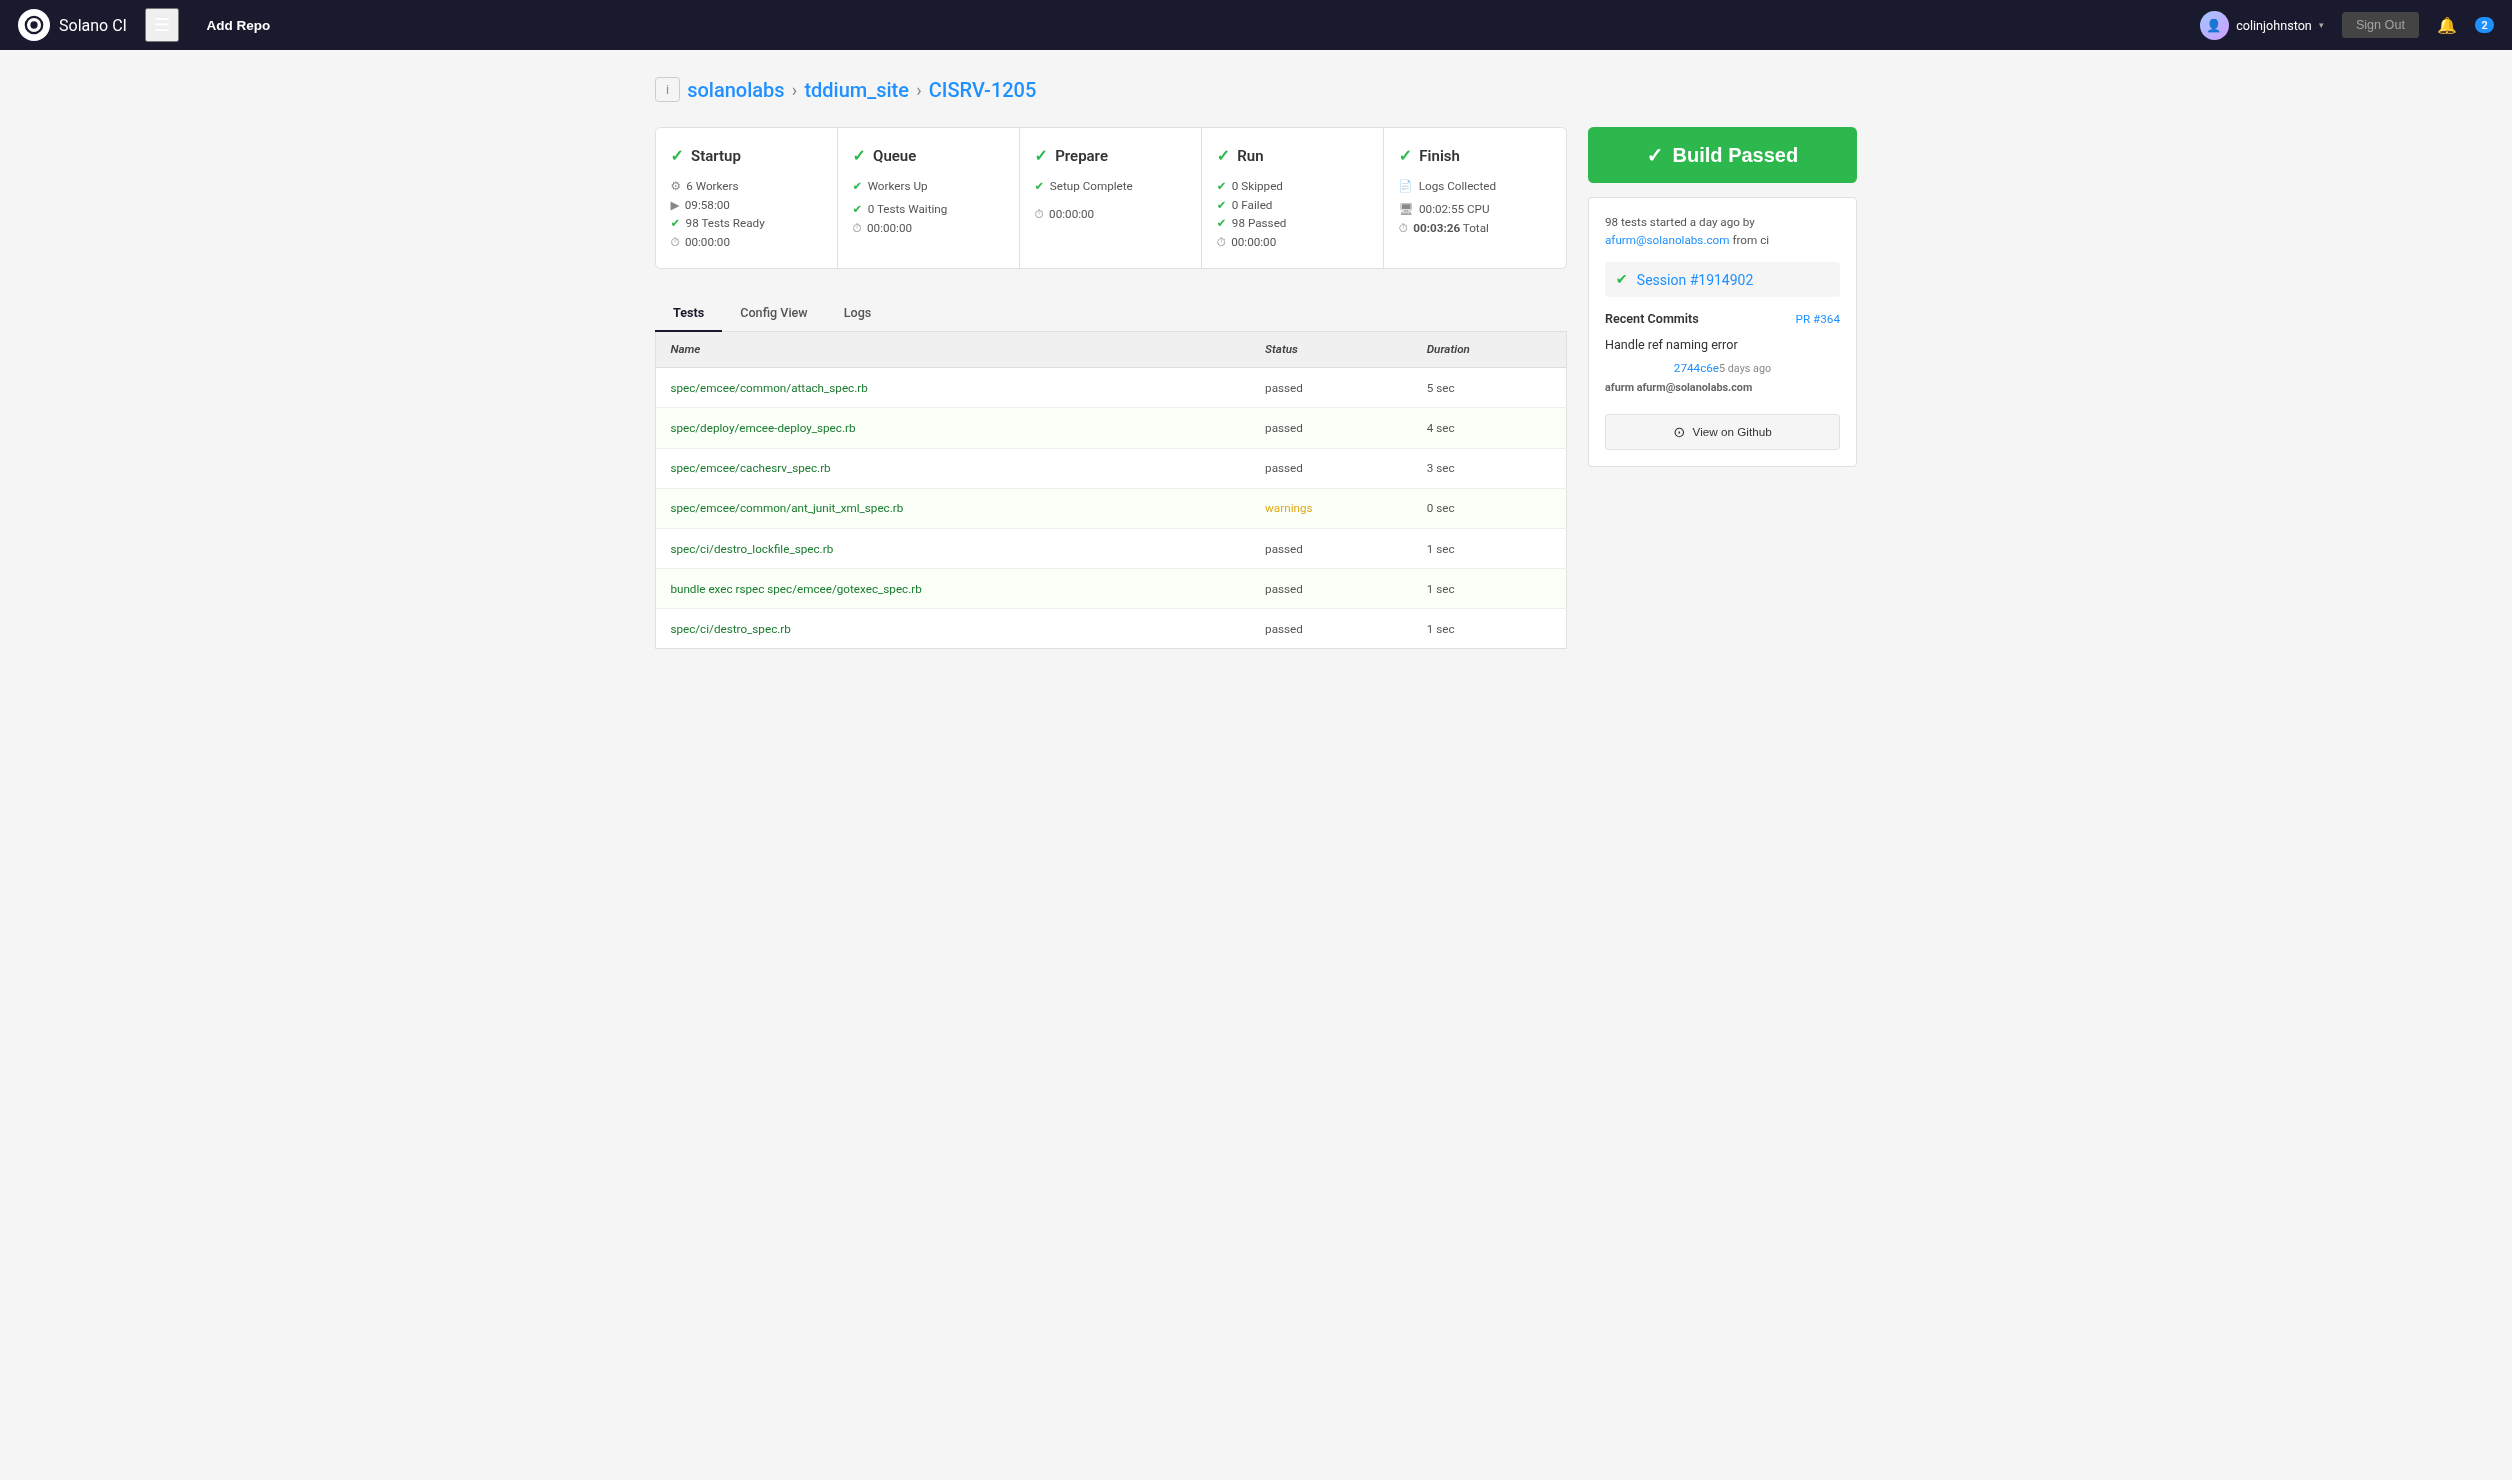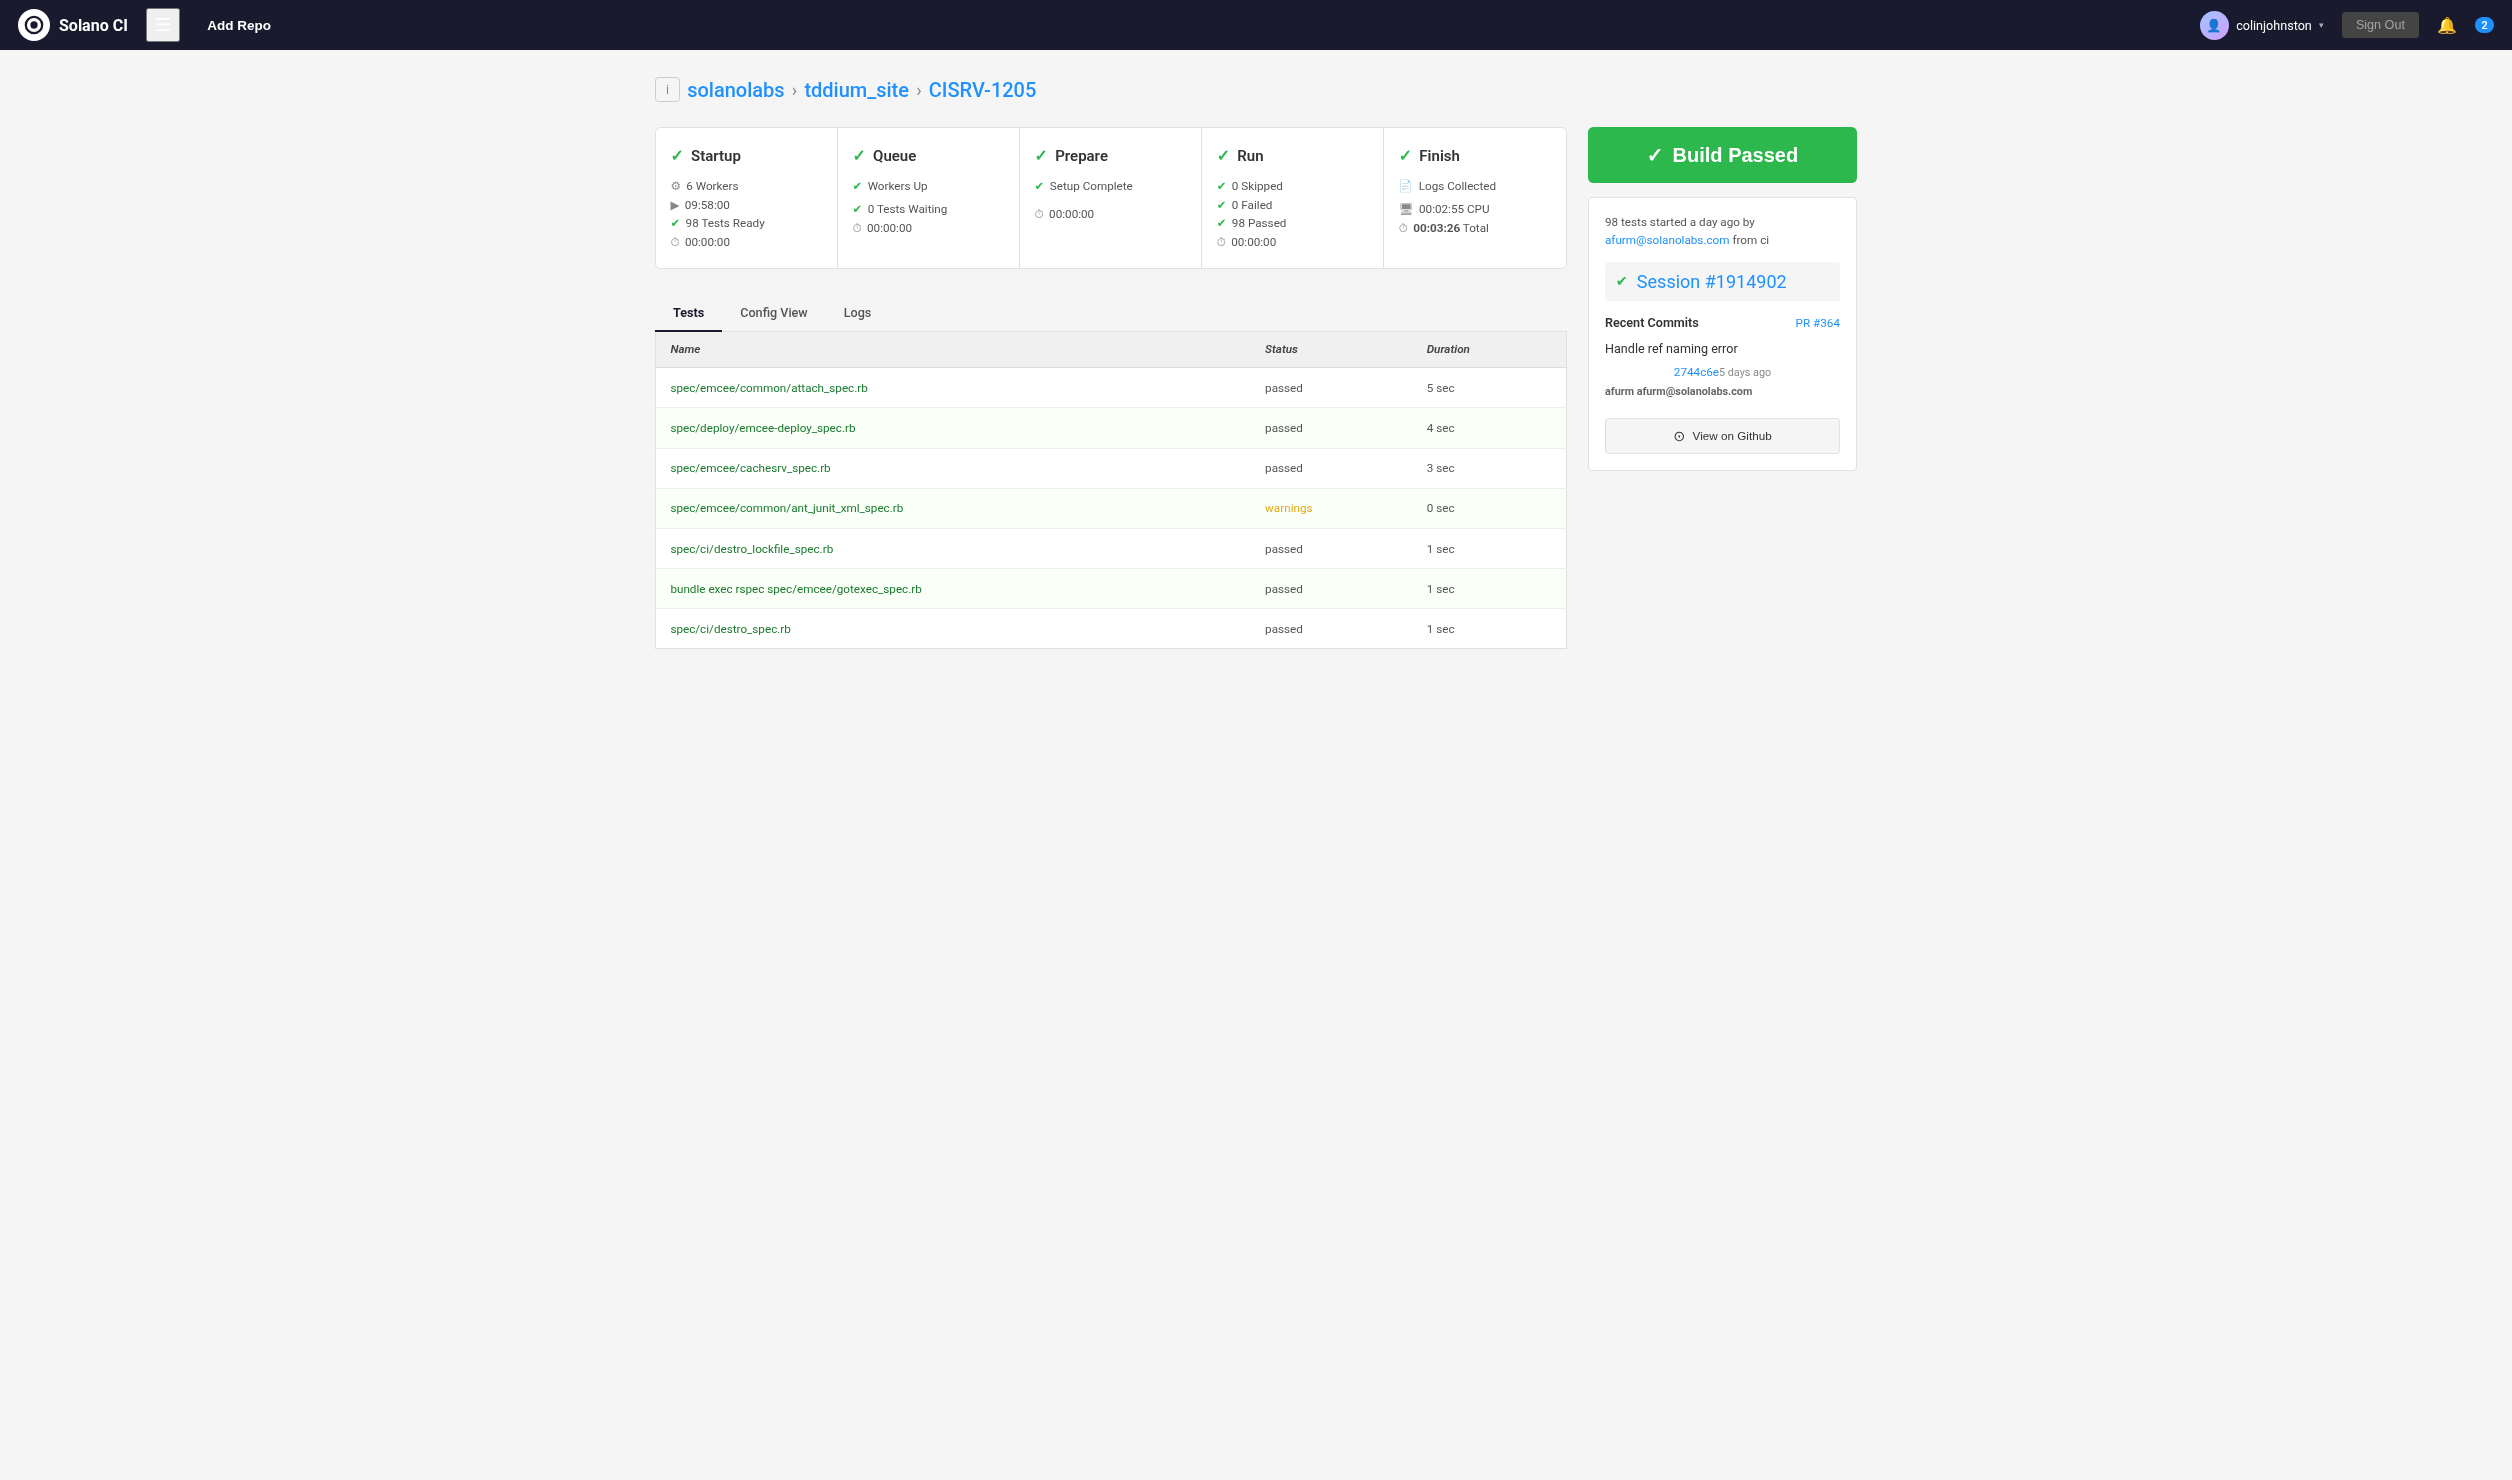--- a/index.html
+++ b/index.html
@@ -13,21 +13,21 @@
       padding: 0 18px;
       height: 50px;
       gap: 18px;
     }
     .navbar-brand {
       display: flex;
       align-items: center;
       gap: 9px;
       color: white;
       font-size: 16px;
-      font-weight: 700;
+      font-weight: 400;
     }
     .logo-icon {
       width: 32px;
       height: 32px;
       background: white;
       border-radius: 50%;
       display: flex;
       align-items: center;
       justify-content: center;
       font-size: 12.6px;
@@ -296,21 +296,21 @@
       background: #f5f5f5;
       border-radius: 3.6px;
       padding: 9px 10.8px;
       margin-bottom: 14.4px;
     }
     .session-check {
       color: #2db84d;
       font-size: 14.4px;
       flex-shrink: 0;
     }
-    .session-link { color: #1e90ff; font-size: 18px; text-decoration: none; cursor: pointer; }
+    .session-link { color: #1e90ff; font-size: 14px; text-decoration: none; cursor: pointer; }
 
     .recent-commits-header {
       display: flex;
       align-items: center;
       justify-content: space-between;
       margin-bottom: 10.8px;
     }
     .recent-commits-title { font-size: 12.6px; font-weight: 600; color: #333; }
     .pr-link { color: #1e90ff; font-size: 11.7px; text-decoration: none; }
 

